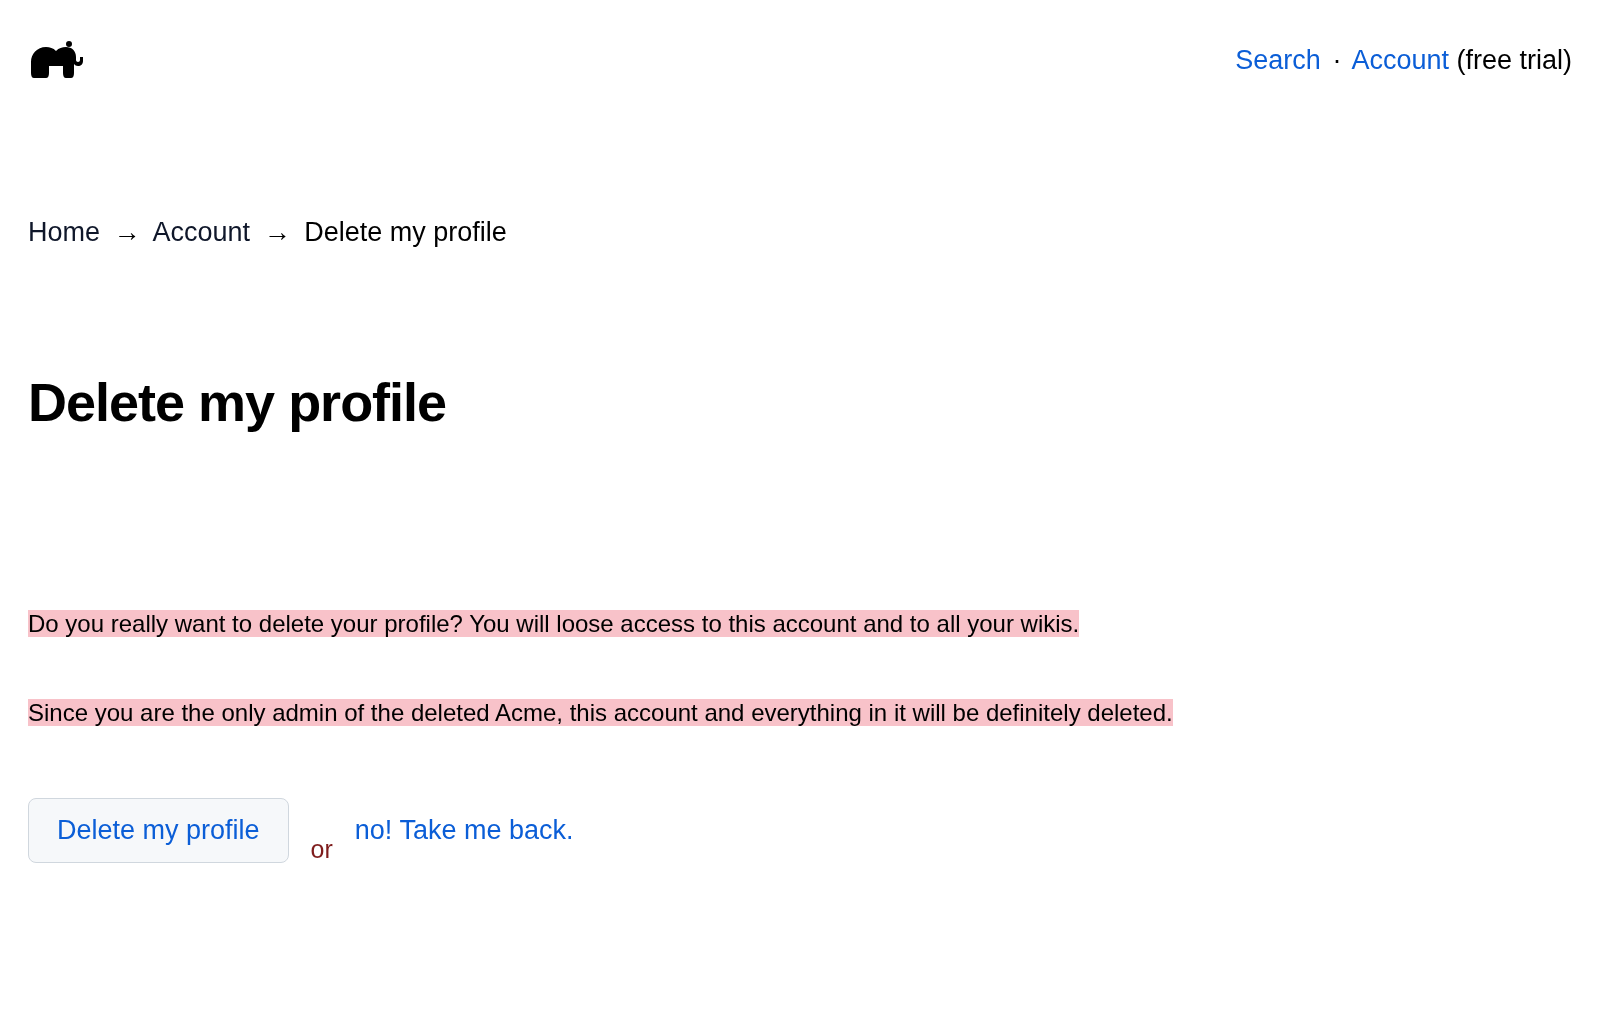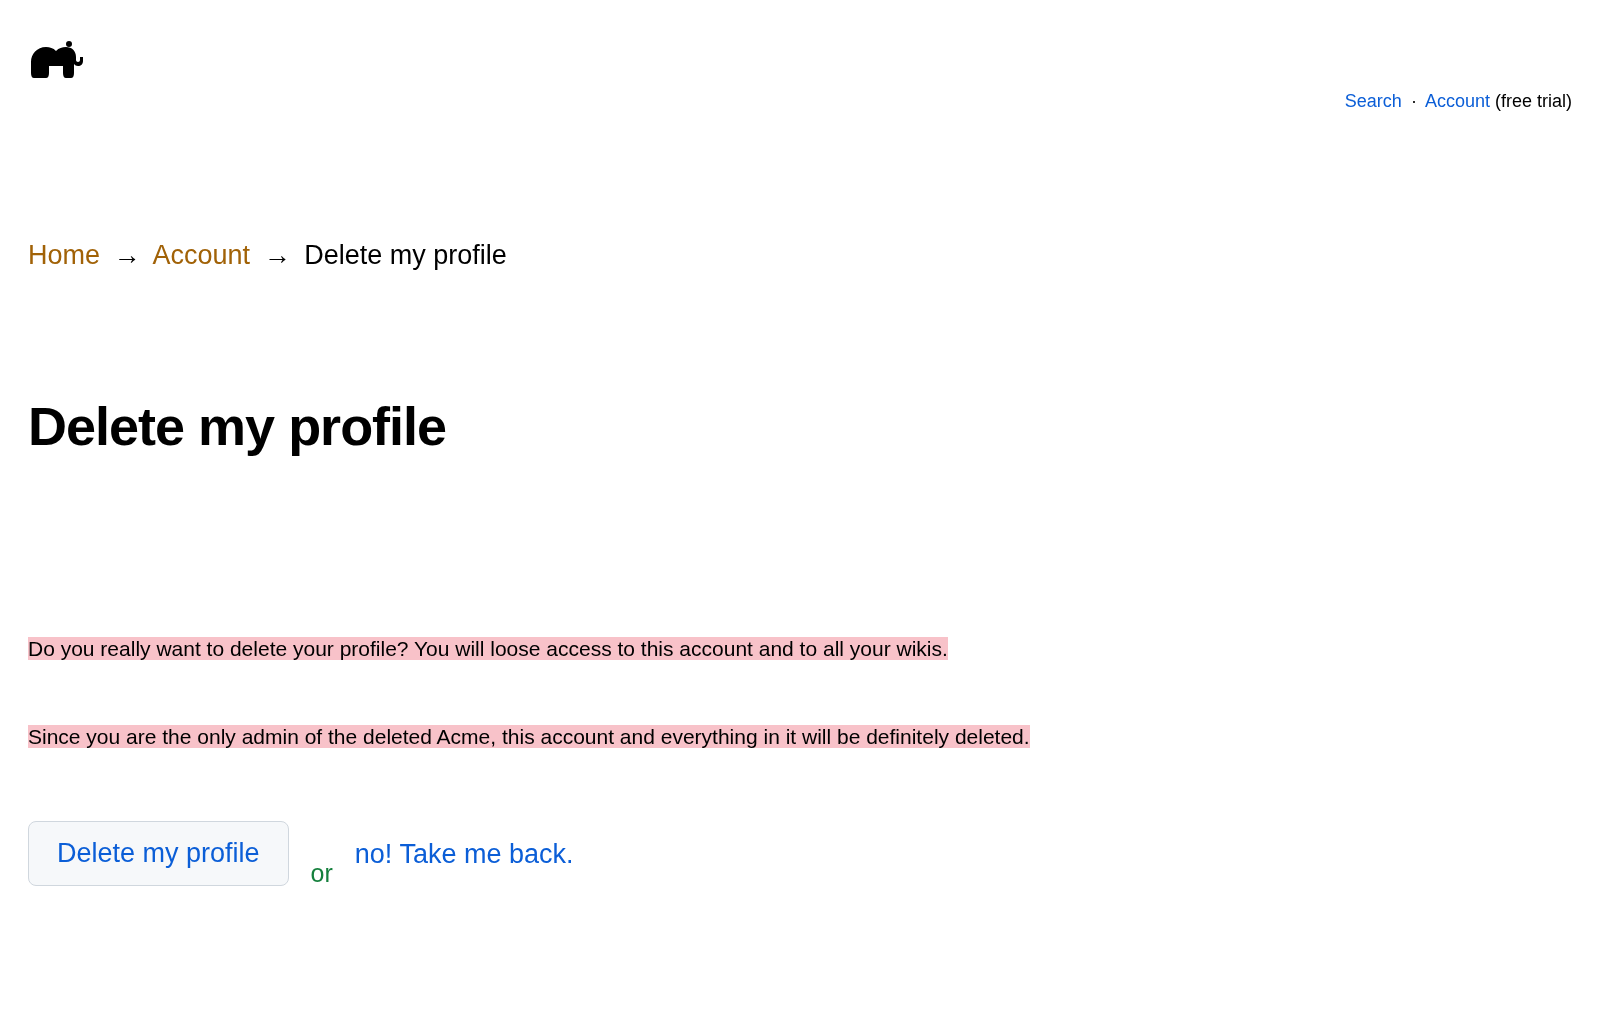--- a/index.html
+++ b/index.html
@@ -18,40 +18,39 @@
     .header {
       display: flex;
       justify-content: space-between;
       align-items: flex-start;
       margin-bottom: 120px;
     }
     .logo {
       display: inline-block;
     }
     .header-nav {
-      font-size: 18px;
-      margin-top: 48px;
+      font-size: 27px;
     }
     .header-nav a {
       color: #0b5ed7;
       text-decoration: none;
     }
     .header-nav .dot {
       color: #000;
       margin: 0 4px;
     }
     .header-nav .trial {
       color: #000;
     }
     .breadcrumb {
       font-size: 27px;
       margin-bottom: 110px;
     }
     .breadcrumb a {
-      color: #a16207;
+      color: #0f172a;
       text-decoration: none;
     }
     .breadcrumb .arrow {
       color: #000;
       margin: 0 6px;
     }
     .breadcrumb .current {
       color: #000;
     }
     h1.page-title {
@@ -60,21 +59,21 @@
       letter-spacing: -1px;
       margin-bottom: 160px;
       color: #000;
     }
     .warning-block {
       margin-bottom: 48px;
     }
     .warning-block p {
       display: inline;
       background: #f8c2c9;
-      font-size: 21px;
+      font-size: 24px;
       line-height: 1.5;
       color: #000;
     }
     .warning-block .boldname {
       font-weight: 400;
     }
     .actions {
       margin-top: 60px;
       display: flex;
       align-items: center;
@@ -85,21 +84,21 @@
       background: #f6f8fa;
       border: 1px solid #d0d7de;
       border-radius: 8px;
       padding: 16px 28px;
       font-size: 27px;
       color: #0b5ed7;
       cursor: pointer;
       font-family: inherit;
     }
     .or-text {
-      color: #15803d;
+      color: #7f1d1d;
       font-size: 25px;
       margin-top: 39px;
     }
     .link-back {
       color: #0b5ed7;
       text-decoration: none;
       font-size: 27px;
       text-align: right;
     }
   </style>

